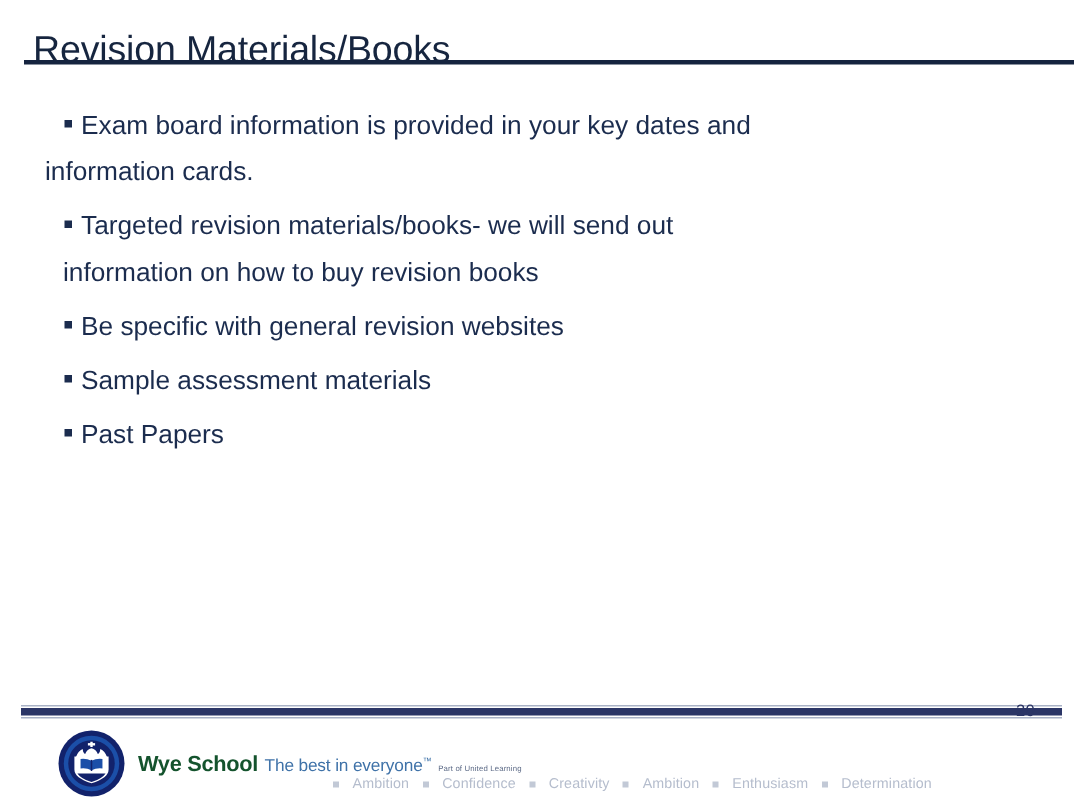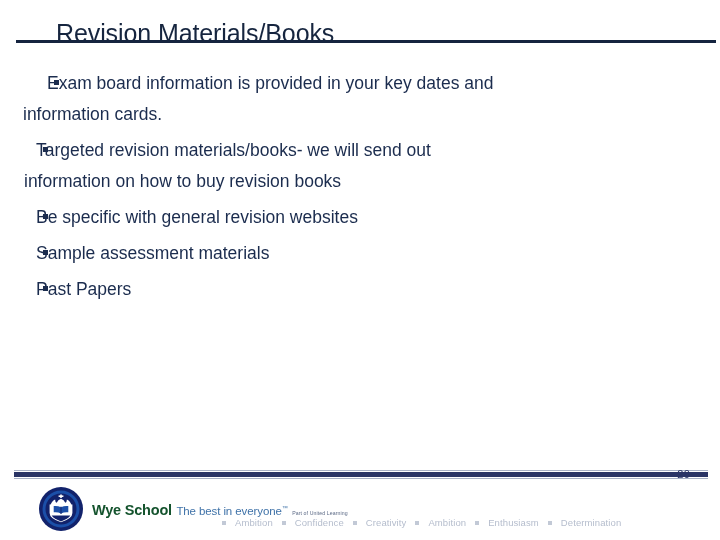--- a/index.html
+++ b/index.html
@@ -25,21 +25,21 @@
 
   
   .title-block {
     position: absolute;
     left: 0;
     top: 16px;
     width: 720px;
   }
   .slide-title {
     margin: 0;
-    padding: 0 0 0 56px;
+    padding: 0 0 0 22px;
     font-size: 25px;
     font-weight: 400;
     line-height: 34px;
     letter-spacing: -0.1px;
     color: #16253f;
     white-space: nowrap;
   }
   .title-rule {
     position: absolute;
     left: 16px;
@@ -52,38 +52,37 @@
   
   .body-block {
     position: absolute;
     left: 0;
     top: 68px;
     width: 700px;
   }
   .bullet {
     display: block;
     position: relative;
-    padding-left: 36px;
+    padding-left: 54px;
     margin: 0 0 5px 0;
     font-size: 17.5px;
     line-height: 31px;
     color: #1b2c4e;
     text-indent: 0;
   }
   .bullet .marker {
     position: absolute;
     left: 43px;
     top: 12px;
     width: 5px;
     height: 5px;
     background: #1b2c4e;
   }
   
   .bullet.first {
-    margin-left: 11px;
   }
   .bullet.first .marker {
     left: 43px;
   }
   .bullet.first .btext {
     display: block;
     margin-left: -0px;
   }
   .bullet.first .wrapline {
     display: block;

